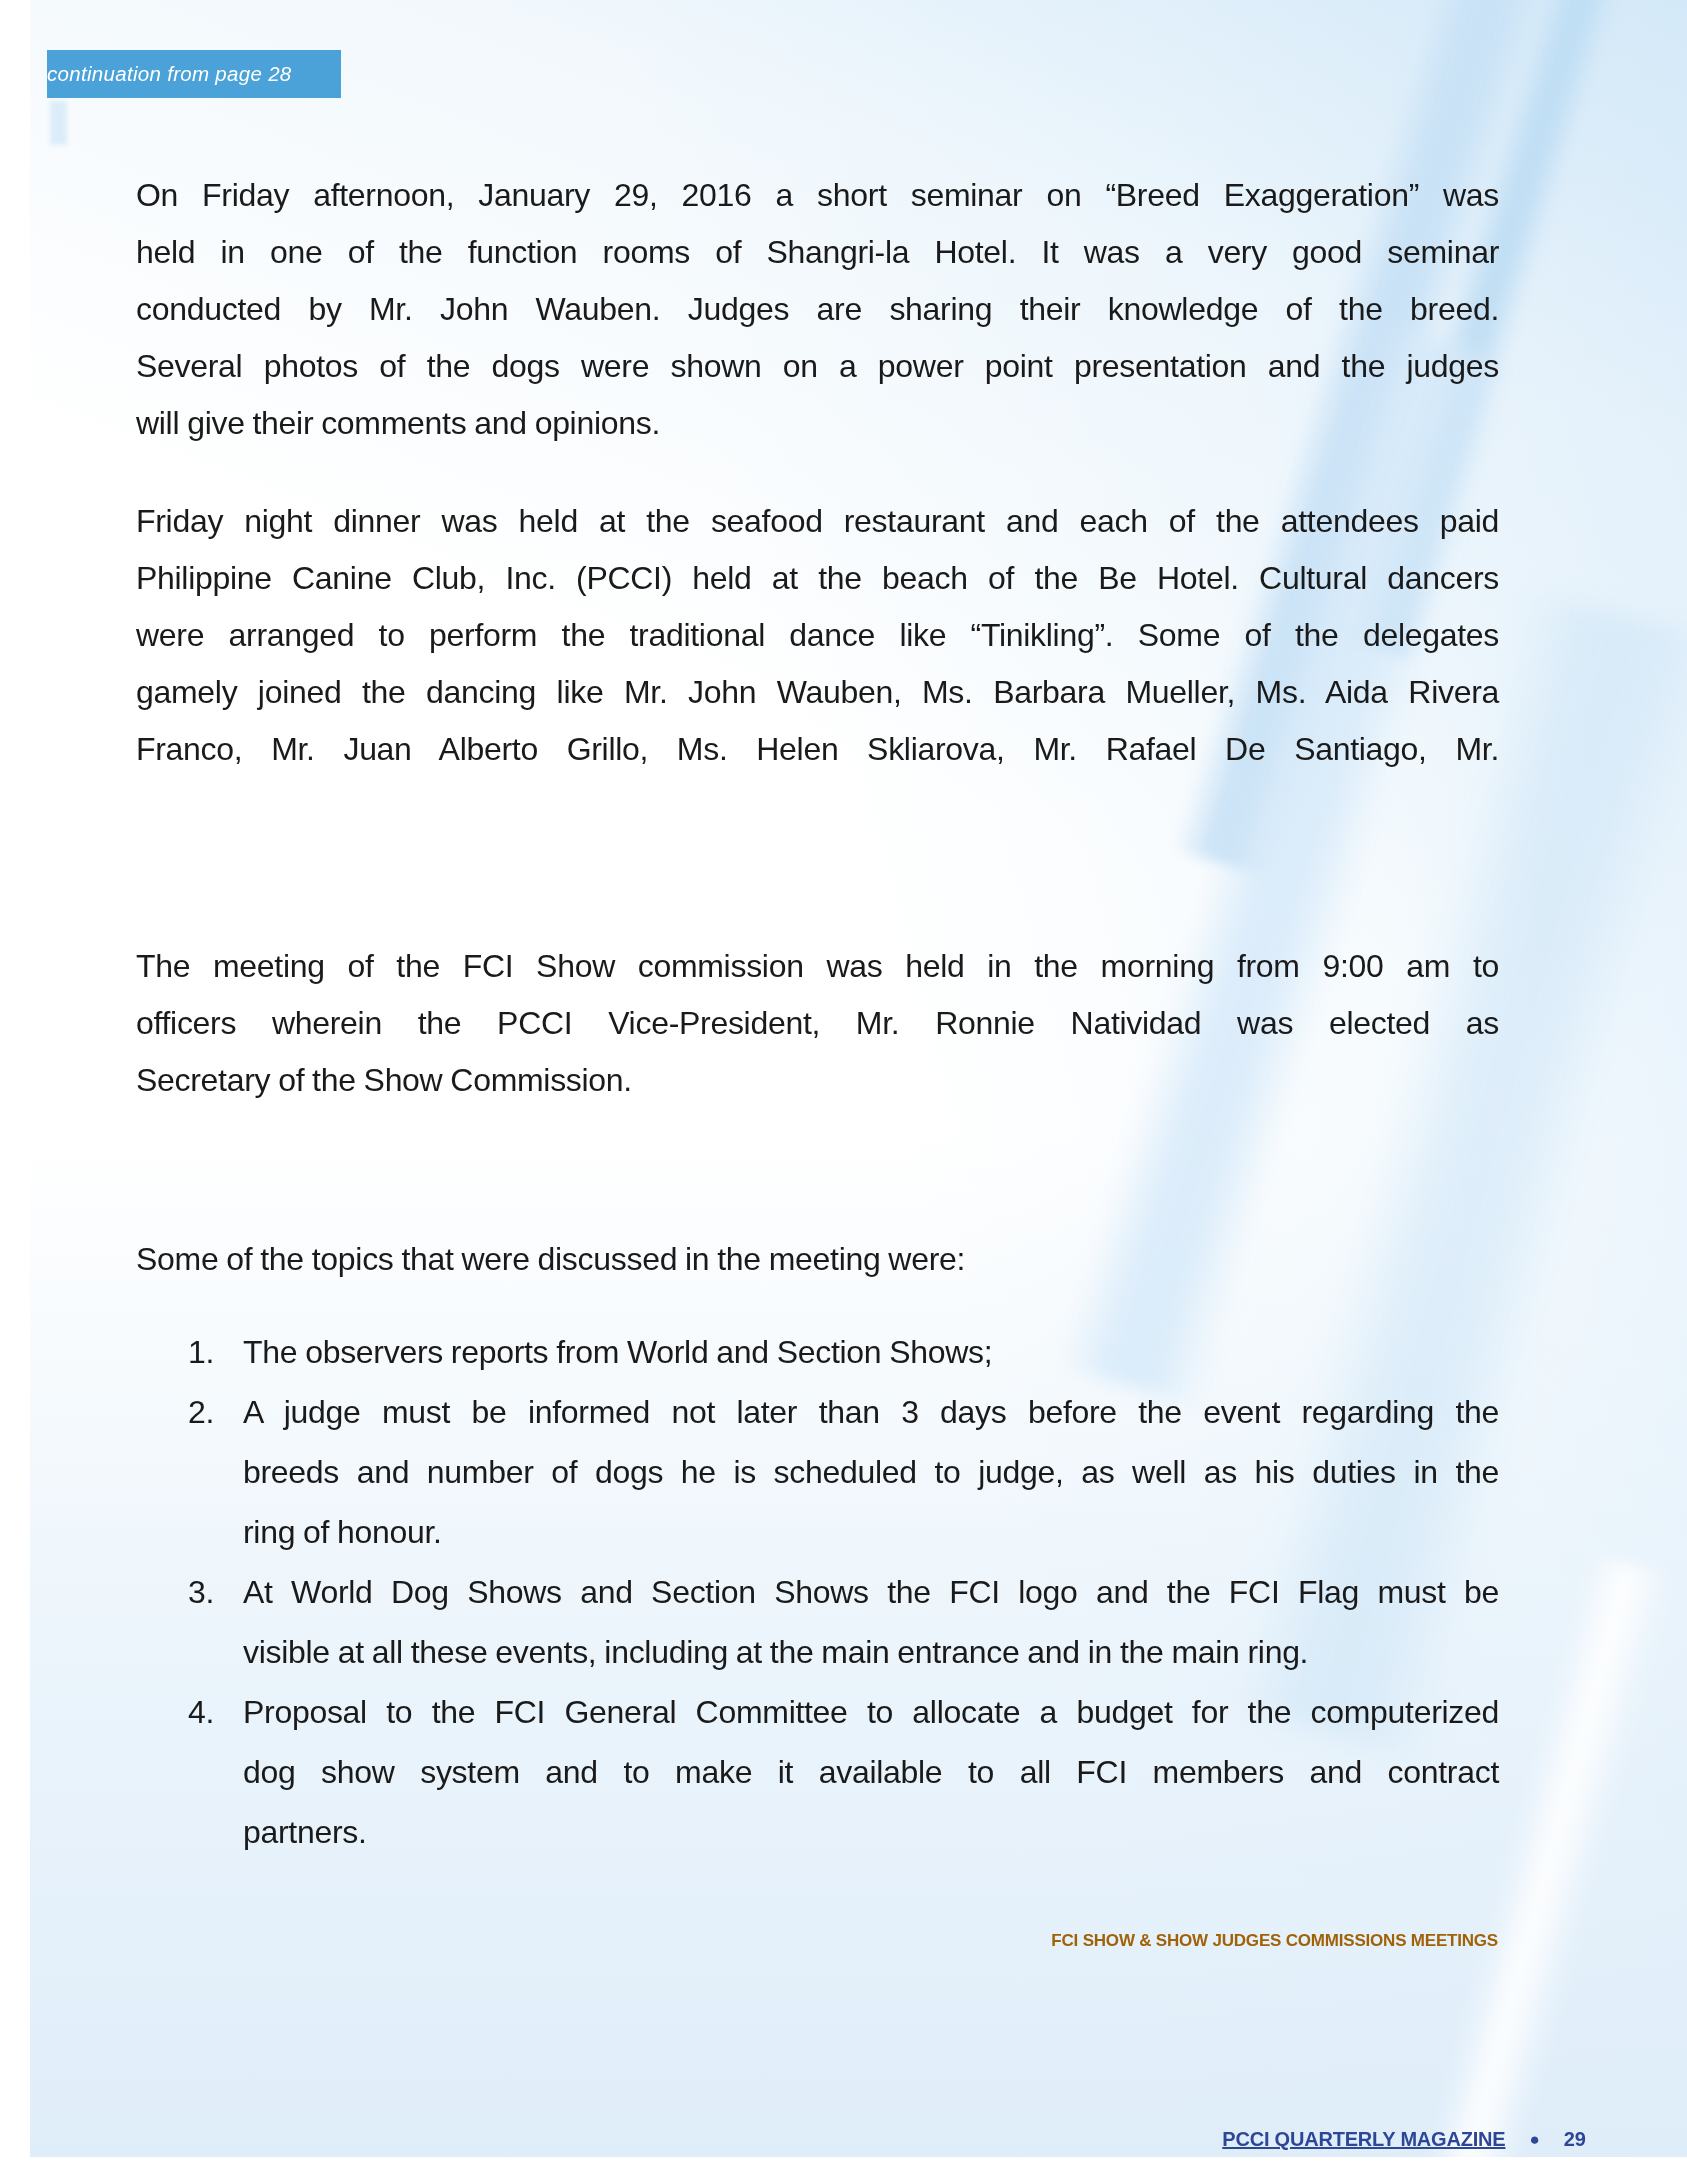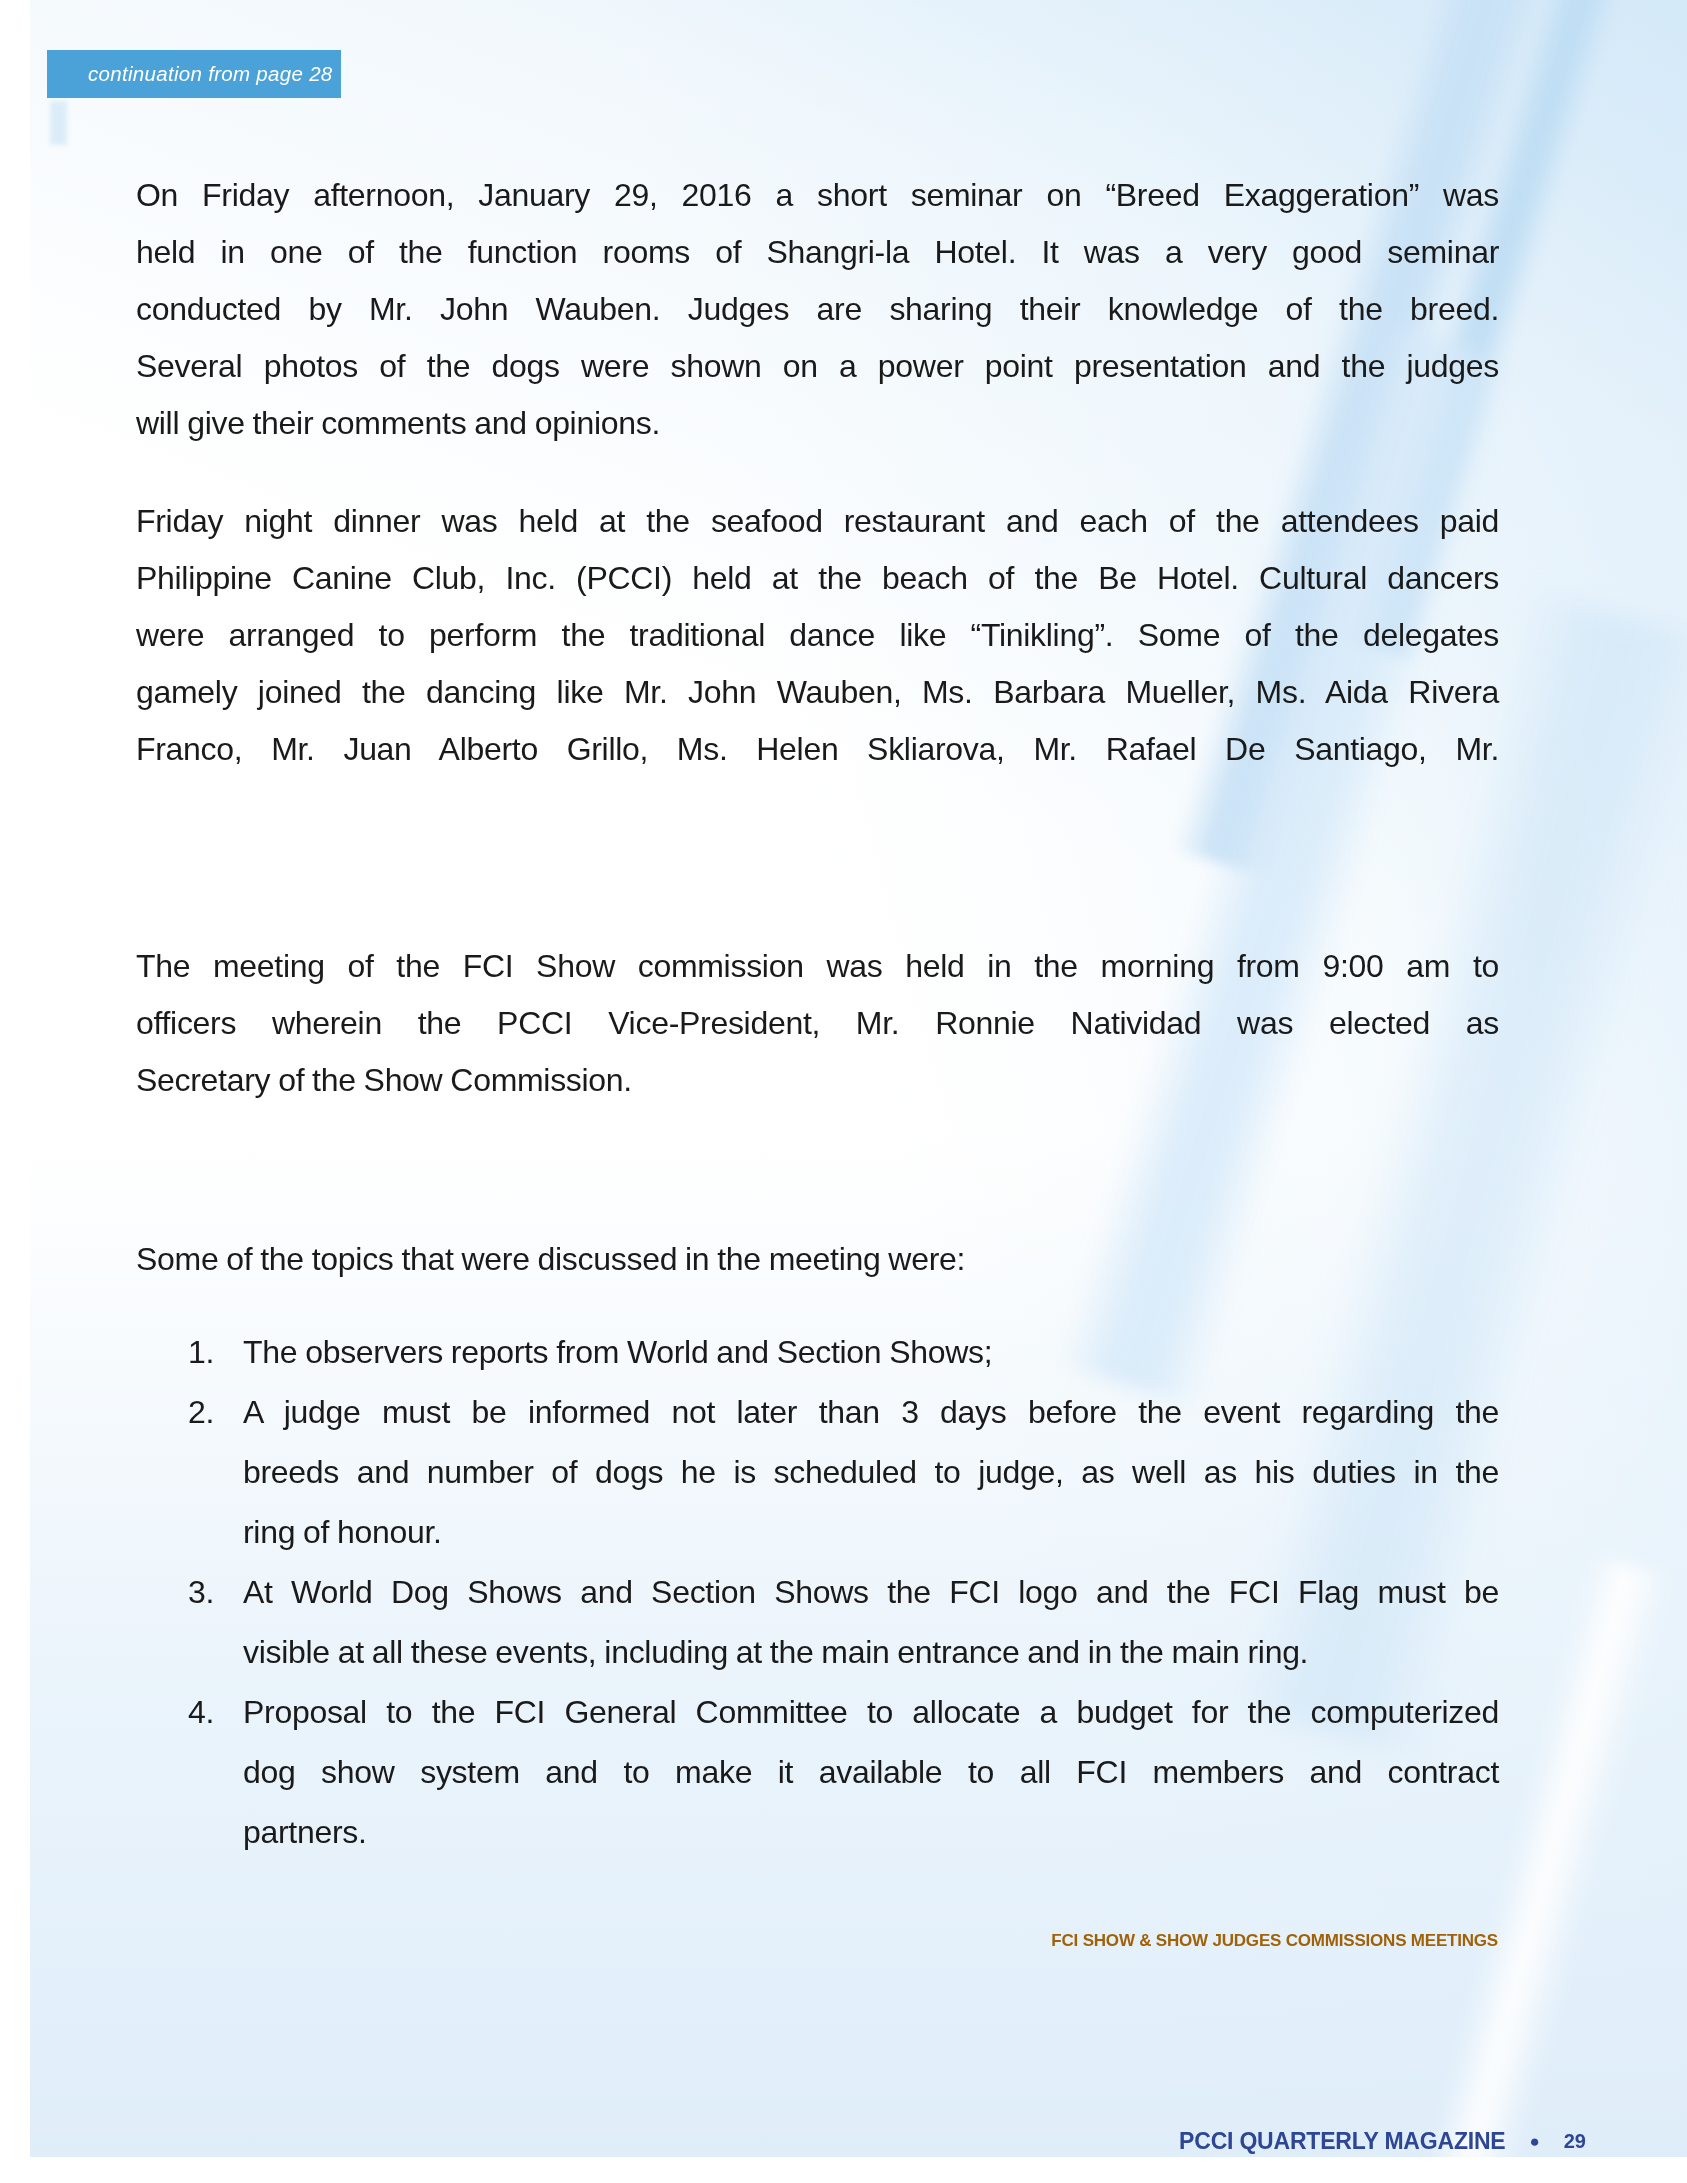--- a/index.html
+++ b/index.html
@@ -34,21 +34,21 @@
       background:linear-gradient(to right,rgba(255,255,255,0),rgba(255,255,255,0.95) 45%,rgba(255,255,255,0));
       filter:blur(8px);}
   .edge-left{position:absolute;z-index:1;left:0;top:0;width:30px;height:100%;background:#ffffff;pointer-events:none;}
   .edge-bottom{position:absolute;z-index:1;left:0;bottom:0;width:100%;height:26.5px;background:#ffffff;pointer-events:none;}
   .banner-tick{position:absolute;z-index:1;left:50px;top:101px;width:17px;height:44px;
       background:#dcedf9;filter:blur(2px);pointer-events:none;}
   
   .banner{
     position:absolute;z-index:2;left:47px;top:50px;width:294px;height:48px;
     background:var(--banner_bg,#4AA2D8);
-    display:flex;align-items:center;box-sizing:border-box;padding-left:41px;
+    display:flex;align-items:center;box-sizing:border-box;
   }
   .banner .banner-text{
     font-style:italic;font-size:20.5px;letter-spacing:0.3px;
     color:var(--banner_text,#ffffff);
   }
   
   .col{position:absolute;z-index:2;left:136px;width:1363px;}
   .p-line{font-size:32px;line-height:57px;letter-spacing:-0.3px;word-spacing:-0.7px;}
   .jline{text-align:justify;text-align-last:justify;}
   .p1{top:167px;} .p2{top:493px;} .p3{top:938px;} .intro{top:1231px;}
@@ -60,21 +60,21 @@
   .caption{
     position:absolute;z-index:2;right:189px;top:1931px;
     font-size:17px;font-weight:700;letter-spacing:-0.2px;color:#a16207;
     text-align:right;white-space:nowrap;
   }
   .footer{
     position:absolute;z-index:2;right:101px;top:2128px;
     display:flex;align-items:center;white-space:nowrap;
     color:var(--footer_text,#2D4696);
   }
-  .footer .mag{font-size:23px;font-weight:700;letter-spacing:-0.2px;}
+  .footer .mag{font-size:20px;font-weight:700;letter-spacing:-0.2px;text-decoration:underline;}
   .footer .dot{font-size:17px;margin:0 24px;line-height:1;}
   .footer .pg{font-size:20px;font-weight:700;}
 </style>
 </head>
 <body>
 
 <div class="page">
 
   <div class="wash"></div>
   <div class="streak s1"></div>

